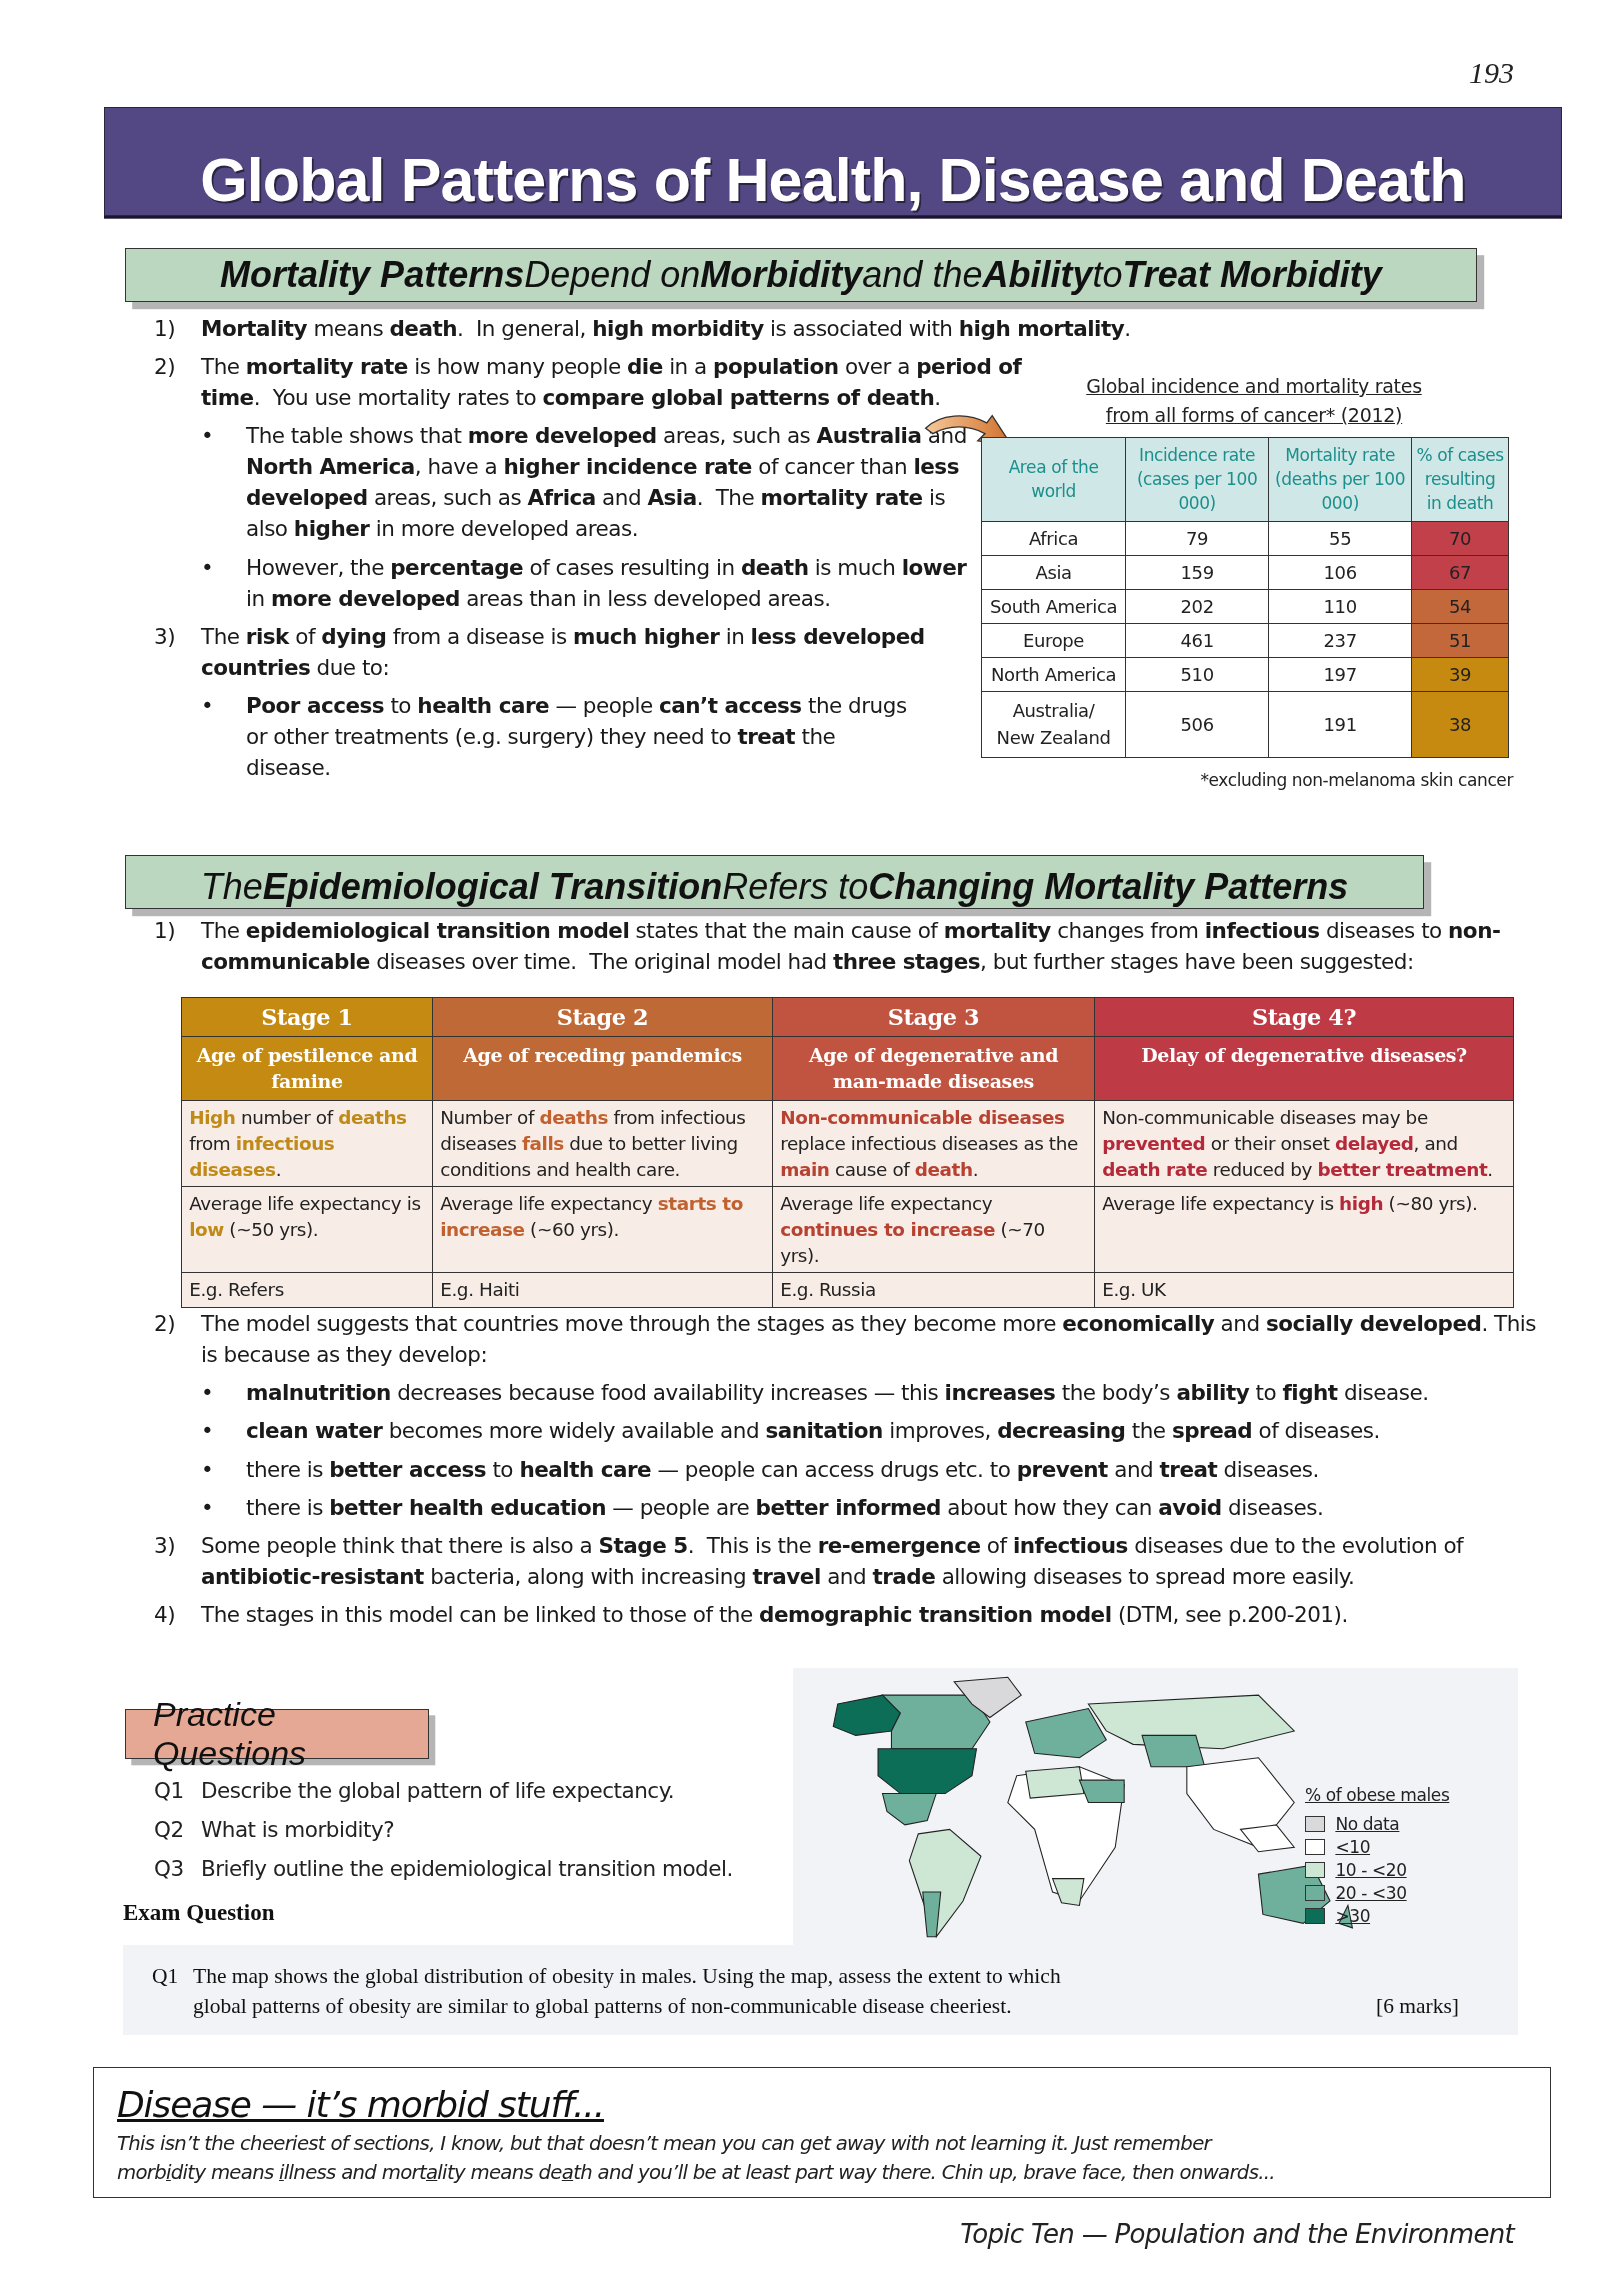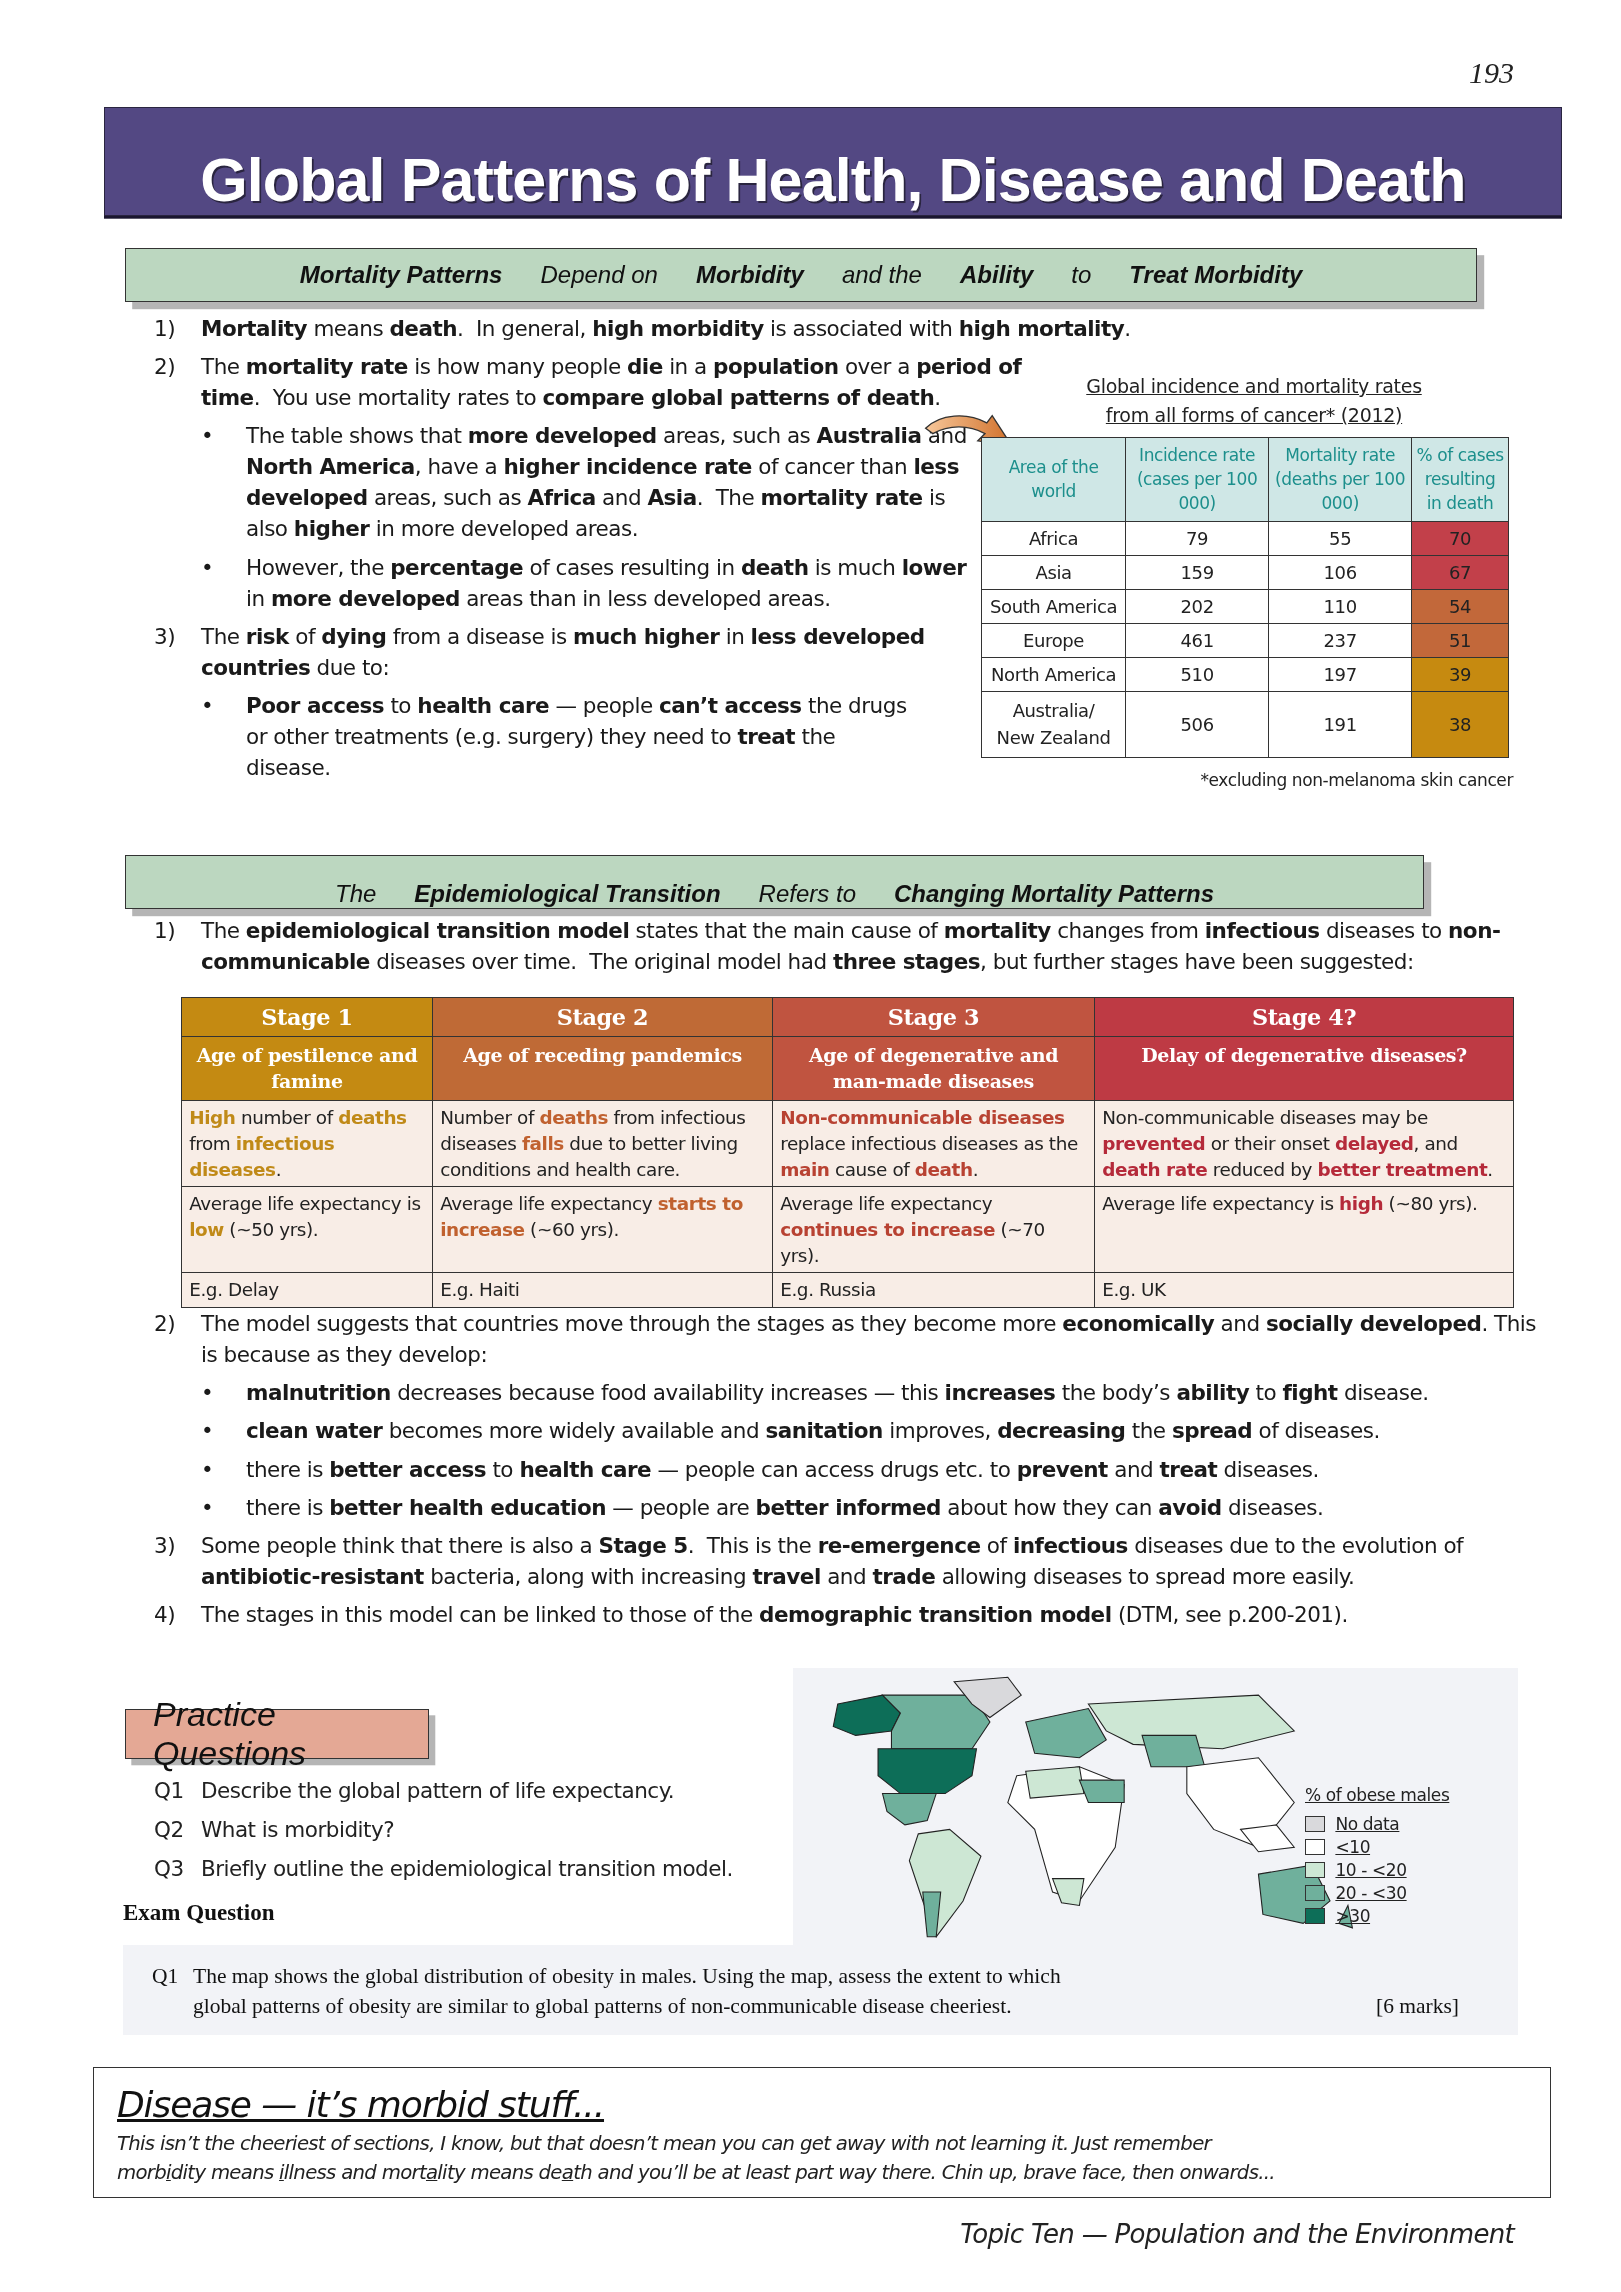--- a/index.html
+++ b/index.html
@@ -1,21 +1,21 @@
 <!DOCTYPE html>
 <html style="font-size:14.3px"><head>
 <meta charset="utf-8">
 <style>
   * { box-sizing: border-box; margin: 0; padding: 0; }
   body { width: 1621px; height: 2293px; background: #ffffff; position: relative; font-family: "Liberation Sans", sans-serif; color: #1a1a1a; overflow: hidden; }
   .abs { position: absolute; }
   .page-num { right: 107px; top: 56px; font-family: "Liberation Serif", serif; font-style: italic; font-size: 30px; color: #222; }
   .title-banner { left: 104px; top: 107px; width: 1458px; height: 109px; background: #534883; border: 1.8px solid #2a2540; box-shadow: 0 2.7px 0 #1a1630; display: flex; align-items: flex-end; justify-content: center; }
   .title-banner h1 { font-family: "Liberation Sans", sans-serif; font-weight: bold; font-size: 61px; color: #ffffff; letter-spacing: -0.9px; text-shadow: 1.8px 1.8px 0 #2a2540; }
-  .sec-head { background: #bcd7c0; border: 1.8px solid #333; box-shadow: 7.2px 7.2px 0 #b5b5b5; display: flex; align-items: center; justify-content: center; font-family: "Liberation Sans", sans-serif; font-style: italic; font-size: 24px; color: #111; white-space: nowrap; gap: 38px; }
+  .sec-head { background: #bcd7c0; border: 1.8px solid #333; box-shadow: 7.2px 7.2px 0 #b5b5b5; display: flex; align-items: center; justify-content: center; font-family: "Liberation Sans", sans-serif; font-style: italic; font-size: 36px; color: #111; white-space: nowrap; }
   .sec-head b { font-weight: bold; }
   .sec1 { left: 125px; top: 248px; width: 1352px; height: 54px; }
   .sec2 { left: 125px; top: 855px; width: 1299px; height: 54px; align-items: flex-end; }
   .body-text { font-family: "DejaVu Sans", sans-serif; font-size: 21.5px; line-height: 31px; color: #1a1a1a; letter-spacing: -0.5px; }
   .body-text b { font-weight: bold; }
   .num { position: absolute; left: 0; }
   .item { position: relative; padding-left: 47px; }
   .bullet { position: relative; padding-left: 45px; margin-left: 47px; }
   .bullet::before { content: "•"; position: absolute; left: 0; top: 0; }
   .col-left { left: 154px; top: 313px; width: 860px; }
@@ -171,21 +171,21 @@
         <td class="cell" style="height:82px"><b class="t3">Non-communicable diseases</b> replace infectious diseases as the <b class="t3">main</b> cause of <b class="t3">death</b>.</td>
         <td class="cell" style="height:82px">Non-communicable diseases may be <b class="t4">prevented</b> or their onset <b class="t4">delayed</b>, and <b class="t4">death rate</b> reduced by <b class="t4">better treatment</b>.</td>
       </tr>
       <tr>
         <td class="cell" style="height:59px">Average life expectancy is <b class="t1">low</b> (~50 yrs).</td>
         <td class="cell" style="height:59px">Average life expectancy <b class="t2">starts to increase</b> (~60 yrs).</td>
         <td class="cell" style="height:59px">Average life expectancy <b class="t3">continues to increase</b> (~70 yrs).</td>
         <td class="cell" style="height:59px">Average life expectancy is <b class="t4">high</b> (~80 yrs).</td>
       </tr>
       <tr>
-        <td class="cell" style="height:34px">E.g. Delay</td>
+        <td class="cell" style="height:34px">E.g. Refers</td>
         <td class="cell" style="height:34px">E.g. Haiti</td>
         <td class="cell" style="height:34px">E.g. Russia</td>
         <td class="cell" style="height:34px">E.g. UK</td>
       </tr>
     </tbody>
   </table>
 <div class="abs body-text sec2-after" id="sec2-points">
     <div class="item" style="margin-bottom:7.2px">
       <span class="num">2)</span>
       <div>The model suggests that countries move through the stages as they become more <b>economically</b> and <b>socially developed</b>. This is because as they develop:</div>

